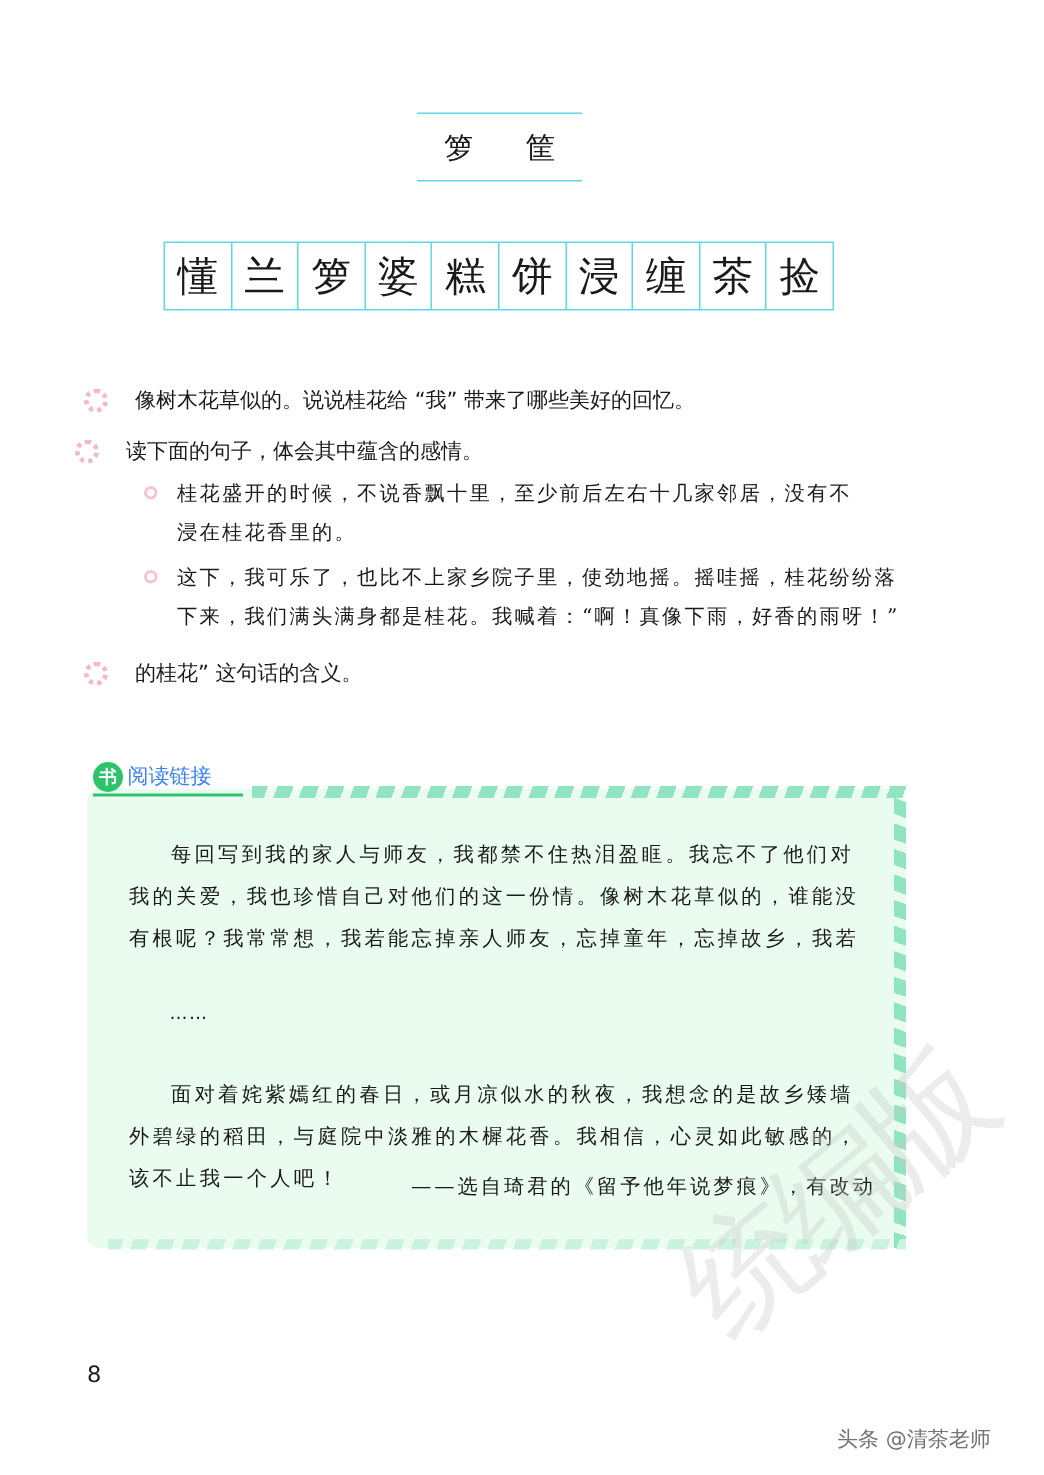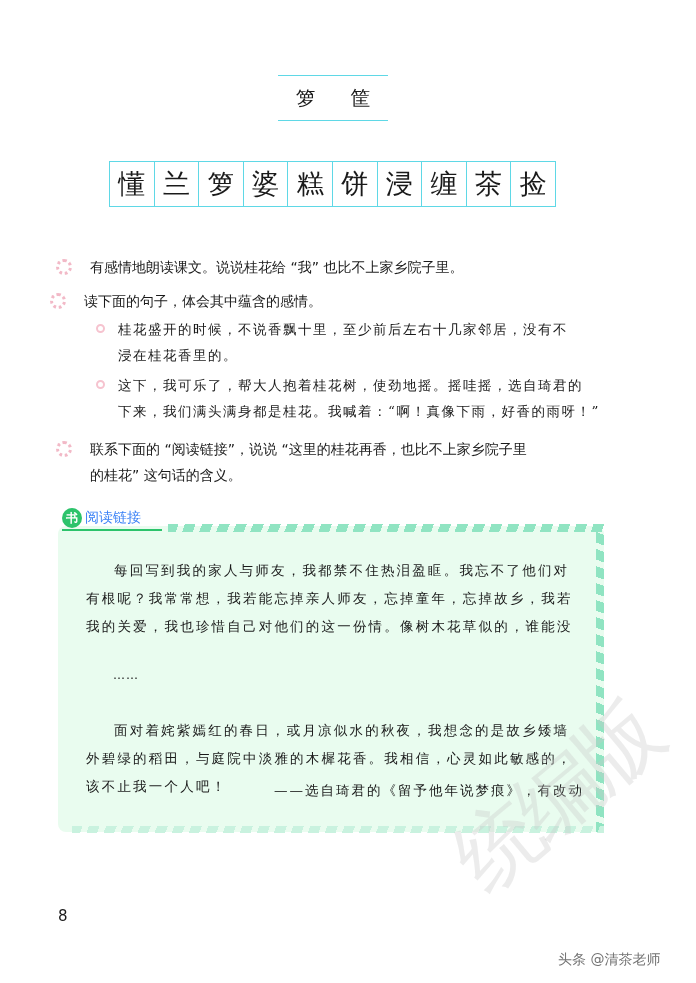--- a/index.html
+++ b/index.html
@@ -83,60 +83,59 @@
   <div class="char-cell">糕</div>
   <div class="char-cell">饼</div>
   <div class="char-cell">浸</div>
   <div class="char-cell">缠</div>
   <div class="char-cell">茶</div>
   <div class="char-cell">捡</div>
 </div>
 
 <div class="q" style="left:90px; top:254px;">
   <span class="bullet"></span>
-  <span>有感情地朗读课文。说说桂花给 “我” 也比不上家乡院子里。</span>
+  <span>像树木花草似的。说说桂花给 “我” 带来了哪些美好的回忆。</span>
 </div>
 
 <div class="q" style="left:84px; top:288px;">
   <span class="bullet"></span>
   <span>读下面的句子，体会其中蕴含的感情。</span>
 </div>
 
 <div class="sub" style="left:118px; top:316px;">
   <span class="dot"></span>
   <div>桂花盛开的时候，不说香飘十里，至少前后左右十几家邻居，没有不</div>
   <div>浸在桂花香里的。</div>
 </div>
 
 <div class="sub" style="left:118px; top:372px;">
   <span class="dot"></span>
-  <div>这下，我可乐了，帮大人抱着桂花树，使劲地摇。摇哇摇，选自琦君的</div>
+  <div>这下，我可乐了，也比不上家乡院子里，使劲地摇。摇哇摇，桂花纷纷落</div>
   <div>下来，我们满头满身都是桂花。我喊着：“啊！真像下雨，好香的雨呀！”</div>
 </div>
 
 <div class="q" style="left:90px; top:436px;">
   <span class="bullet"></span>
-  <div>联系下面的 “阅读链接”，说说 “这里的桂花再香，也比不上家乡院子里</div>
   <div>的桂花” 这句话的含义。</div>
 </div>
 
 <div class="reading-box"></div>
 <div class="stripe-top"></div>
 <div class="stripe-right"></div>
 <div class="stripe-bottom"></div>
 
 <div class="reading-head">
   <span class="reading-icon">书</span>
   <span class="reading-label">阅读链接</span>
 </div>
 
 <div class="para" style="top:556px;">
   <div style="text-indent:28px;">每回写到我的家人与师友，我都禁不住热泪盈眶。我忘不了他们对</div>
+  <div>我的关爱，我也珍惜自己对他们的这一份情。像树木花草似的，谁能没</div>
   <div>有根呢？我常常想，我若能忘掉亲人师友，忘掉童年，忘掉故乡，我若</div>
-  <div>我的关爱，我也珍惜自己对他们的这一份情。像树木花草似的，谁能没</div>
 </div>
 
 <div class="ellipsis">……</div>
 
 <div class="para" style="top:716px;">
   <div style="text-indent:28px;">面对着姹紫嫣红的春日，或月凉似水的秋夜，我想念的是故乡矮墙</div>
   <div>外碧绿的稻田，与庭院中淡雅的木樨花香。我相信，心灵如此敏感的，</div>
   <div>该不止我一个人吧！</div>
 </div>
 

